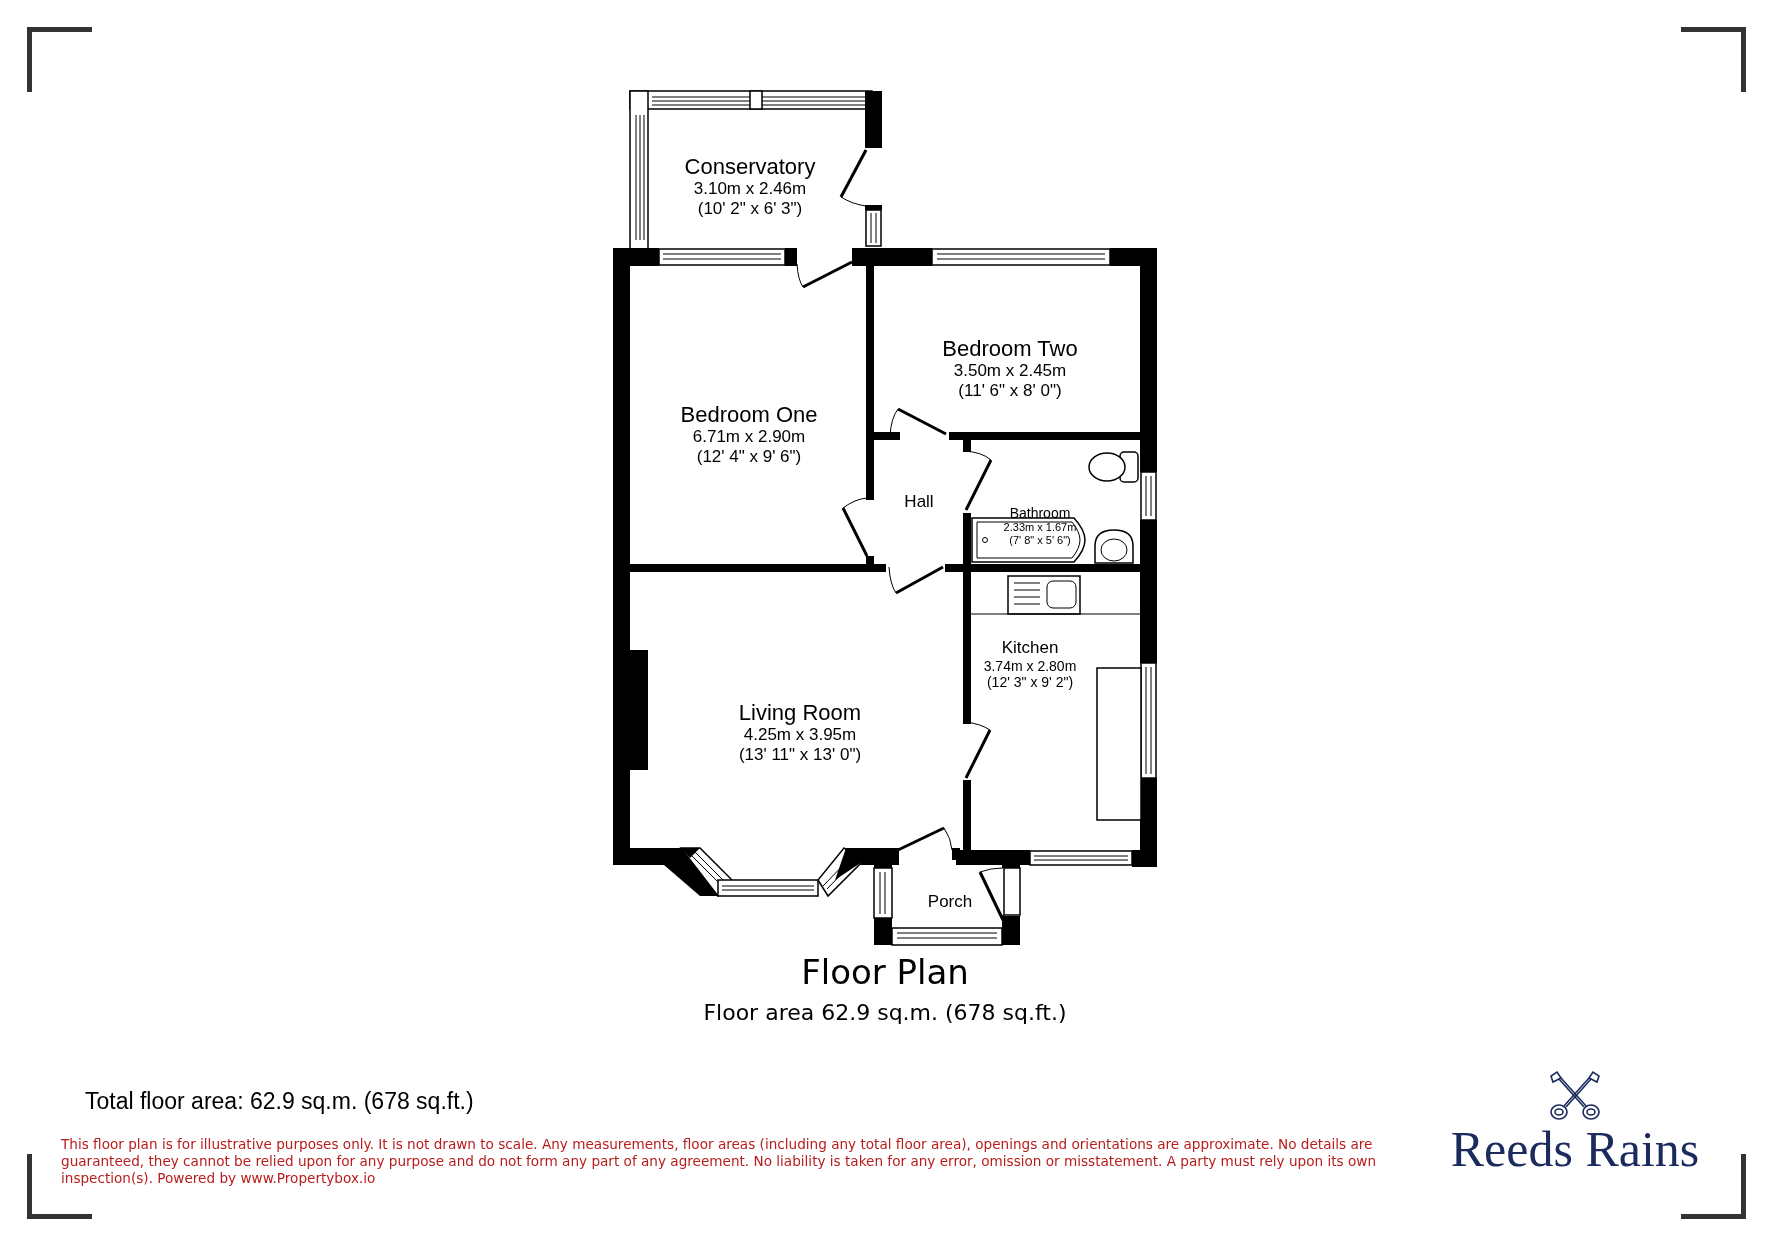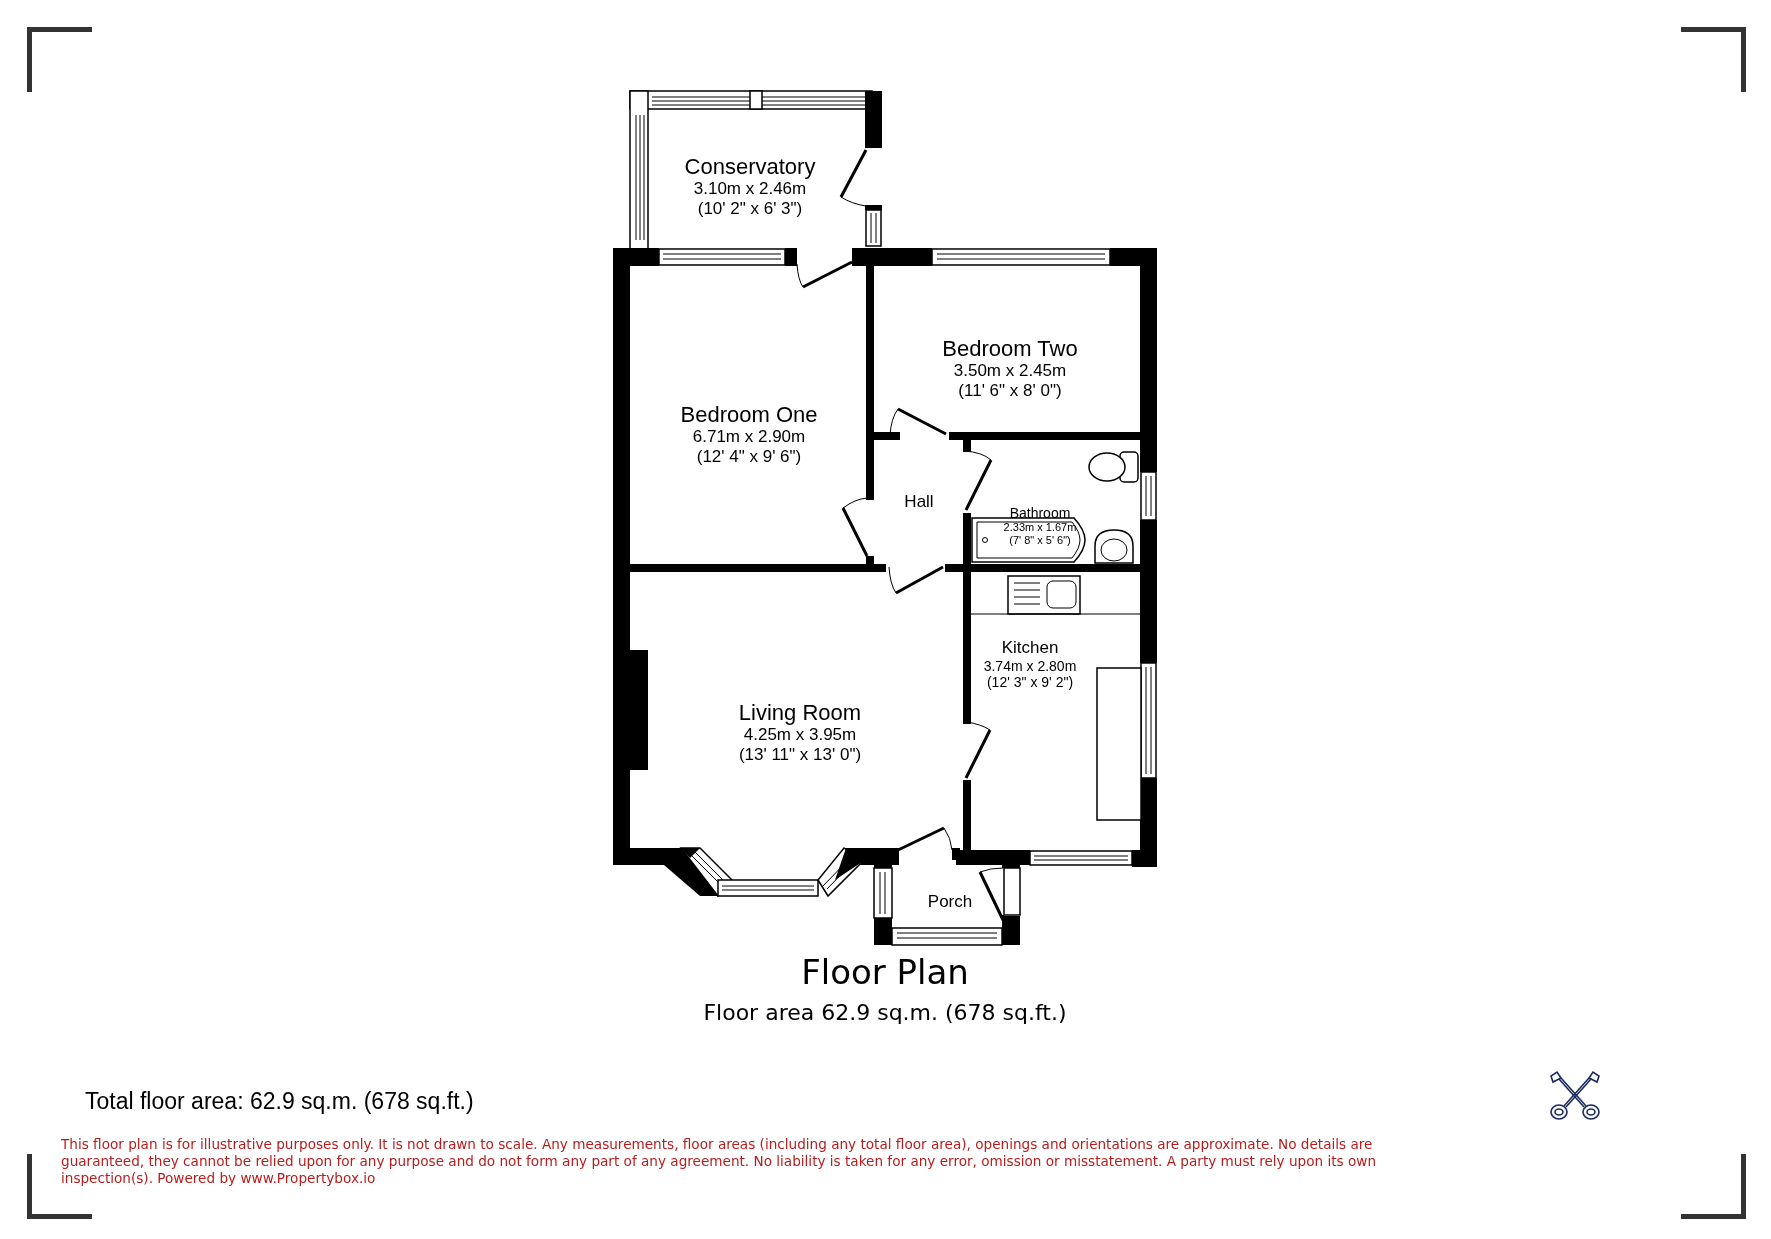--- a/index.html
+++ b/index.html
@@ -284,13 +284,14 @@
       <line x1="21" y1="39" x2="46" y2="11"></line>
       <path d="M44,10 l4,-6 l6,4 l-2,6 l-4,-2 z"></path>
 
       <path d="M46,44 m-8,0 a8,7 0 1,0 16,0 a8,7 0 1,0 -16,0"></path>
       <ellipse cx="46" cy="44" rx="4" ry="3"></ellipse>
       <line x1="41" y1="38" x2="16" y2="10"></line>
       <line x1="39" y1="39" x2="14" y2="11"></line>
       <path d="M16,10 l-4,-6 l-6,4 l2,6 l4,-2 z"></path>
     </g>
   </svg>
+  <div class="logo-text">Reeds Rains</div>
 </div>
 
 </body></html>

